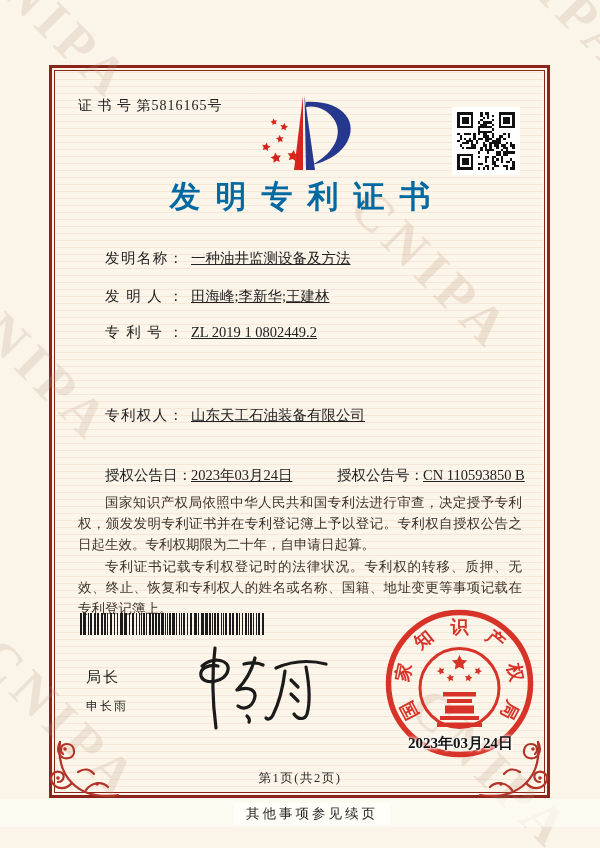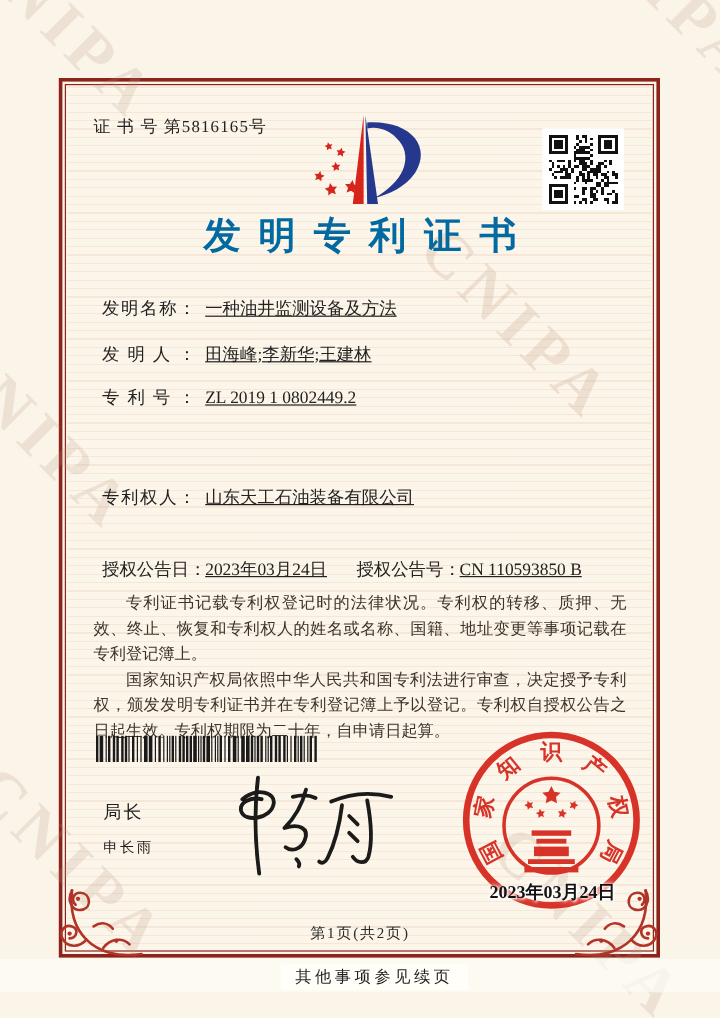--- a/index.html
+++ b/index.html
@@ -38,24 +38,24 @@
   }
   
   .content{position:absolute;inset:0;z-index:2;}
   .cert-no{left:78px;top:97px;font-size:14px;letter-spacing:1px;}
   .logo{left:246px;top:92px;width:122px;height:84px;}
   .qr-box{left:452px;top:107px;width:68px;height:68px;background:#fff;box-sizing:border-box;padding:3px;}
   .title{left:0;top:176px;width:100%;text-align:center;font-size:31px;font-weight:bold;
          letter-spacing:15px;padding-left:15px;box-sizing:border-box;color:#0369a1;}
   .row{position:absolute;left:85px;font-size:14.5px;white-space:nowrap;line-height:20px;}
   .r1{top:248px}.r2{top:286px}.r3{top:322px}.r4{top:358px}.r5{top:405px}.r6{top:430px}.r7{top:465px}
-  .lbl{display:inline-block;width:78px;text-align:justify;text-align-last:justify;vertical-align:top;}
+  .lbl{display:inline-block;width:78px;text-align:justify;text-align-last:justify;vertical-align:top;margin-left:20px;}
   .val{margin-left:8px;text-decoration:underline;}
   .val-block{display:inline-block;margin-left:8px;white-space:normal;width:370px;vertical-align:top;}
-  .pair2{position:absolute;left:212px;top:0;}
+  .pair2{position:absolute;left:232px;top:0;}
   .paras{left:78px;top:492px;width:444px;}
   .paras p{margin:0;text-indent:2em;font-size:13.5px;line-height:21px;text-align:justify;color:#3c332a;}
   .paras p + p{margin-top:1px;}
   .barcode{left:80px;top:613px;}
   .sig-title{left:86px;top:668px;font-family:Liberation Serif, serif;font-size:15px;letter-spacing:2px;color:#1f1f1f;}
   .sig-name{left:86px;top:698px;font-family:"Liberation Sans","DejaVu Sans",sans-serif;font-size:12px;letter-spacing:2px;color:#1f1f1f;}
   .sig-svg{left:178px;top:636px;}
   .seal-svg{left:377px;top:600px;mix-blend-mode:multiply;opacity:.95;z-index:3;}
   .seal-date{left:377px;top:734px;width:167px;text-align:center;font-size:15px;font-weight:600;color:#121212;
              text-shadow:0 0 3px #fff,0 0 5px #fff,1px 1px 2px #fff;z-index:4;}
@@ -298,22 +298,22 @@
     <span class="lbl">专利权人：</span><span class="val">山东天工石油装备有限公司</span>
   </div>
   <div class="row r7">
     <span class="lbl">授权公告日：</span><span class="val">2023年03月24日</span>
     <span class="pair2">
       <span class="lbl">授权公告号：</span><span class="val">CN 110593850 B</span>
     </span>
   </div>
 
   <div class="abs paras">
+    <p>国家知识产权局依照中华人民共和国专利法进行审查，决定授予专利权，颁发发明专利证书并在专利登记簿上予以登记。专利权自授权公告之日起生效。专利权期限为二十年，自申请日起算。</p>
     <p>专利证书记载专利权登记时的法律状况。专利权的转移、质押、无效、终止、恢复和专利权人的姓名或名称、国籍、地址变更等事项记载在专利登记簿上。</p>
-    <p>国家知识产权局依照中华人民共和国专利法进行审查，决定授予专利权，颁发发明专利证书并在专利登记簿上予以登记。专利权自授权公告之日起生效。专利权期限为二十年，自申请日起算。</p>
   </div>
 
   <svg class="abs barcode" id="barcode-svg" width="186" height="22" viewBox="0 0 186 22">
       <rect x="0" y="0" width="2" height="22" fill="#1a1a1a"></rect>
       <rect x="3" y="0" width="3" height="22" fill="#1a1a1a"></rect>
       <rect x="8" y="0" width="1" height="22" fill="#1a1a1a"></rect>
       <rect x="10" y="0" width="2" height="22" fill="#1a1a1a"></rect>
       <rect x="14" y="0" width="2" height="22" fill="#1a1a1a"></rect>
       <rect x="17" y="0" width="2" height="22" fill="#1a1a1a"></rect>
       <rect x="21" y="0" width="2" height="22" fill="#1a1a1a"></rect>

